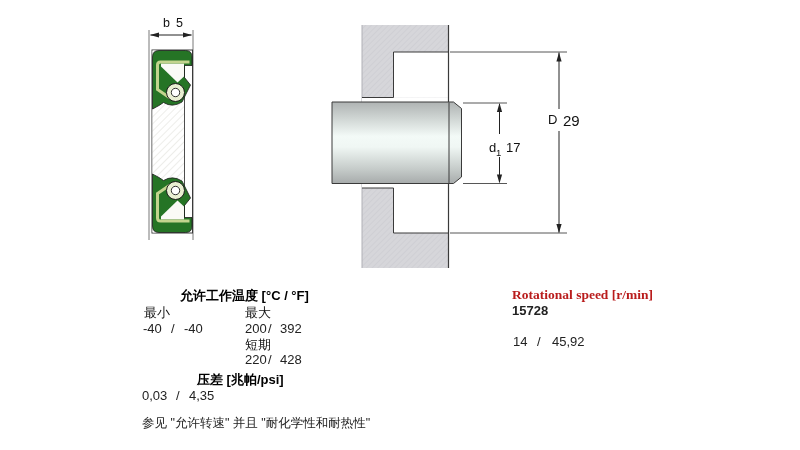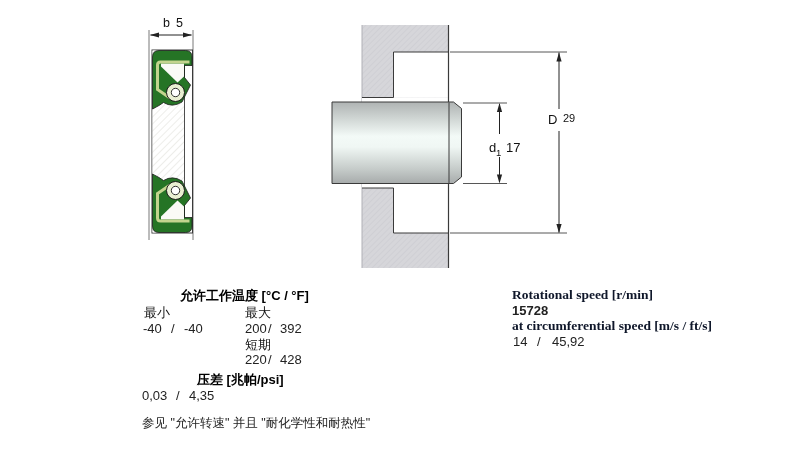--- a/index.html
+++ b/index.html
@@ -3,21 +3,21 @@
 <meta charset="utf-8">
 <style>
   html,body{margin:0;padding:0;background:#fff;}
   #canvas{position:relative;width:800px;height:450px;background:#fff;overflow:hidden;
           font-family:"Liberation Sans","DejaVu Sans",sans-serif;color:#1a1a1a;}
   .abs{position:absolute;}
   .t{position:absolute;white-space:pre;line-height:1.1;}
   .sans13{font:13px "Liberation Sans","DejaVu Sans",sans-serif;color:#222;}
   .cjk{font:13px "Liberation Sans","DejaVu Sans",sans-serif;color:#111;}
   .cjkB{font:bold 13px "Liberation Sans","DejaVu Sans",sans-serif;color:#000;margin-left:36px;}
-  .serifB{font:bold 13.5px "Liberation Serif","DejaVu Serif",serif;color:#0f172a;}
+  .serifB{font:bold 13.5px "Liberation Serif","DejaVu Serif",serif;color:#b91c1c;}
   .dim{font:12.5px "Liberation Sans","DejaVu Sans",sans-serif;color:#111;}
   .dimsub{font:9.5px "Liberation Sans","DejaVu Sans",sans-serif;color:#111;}
   .note{font:12.5px "Liberation Sans","DejaVu Sans",sans-serif;color:#222;}
 </style>
 </head>
 <body>
 
 <div id="canvas">
 
   <svg class="abs" style="left:140px;top:10px;" width="70" height="240" viewBox="140 10 70 240">
@@ -92,21 +92,21 @@
 
     <line x1="450" y1="52" x2="567" y2="52" stroke="#444" stroke-width="0.9"></line>
     <line x1="450" y1="233" x2="567" y2="233" stroke="#444" stroke-width="0.9"></line>
     <line x1="559" y1="52.5" x2="559" y2="109" stroke="#222" stroke-width="1"></line>
     <line x1="559" y1="131" x2="559" y2="232.5" stroke="#222" stroke-width="1"></line>
     <polygon points="559,52.5 556.4,61.5 561.6,61.5" fill="#222"></polygon>
     <polygon points="559,233 556.4,224 561.6,224" fill="#222"></polygon>
   </svg>
 
   <span class="t dim" style="left:548px;top:112px;font-size:13px;">D</span>
-  <span class="t dim" style="left:563px;top:112px;font-size:11px;">29</span>
+  <span class="t dim" style="left:563px;top:112px;font-size:15px;">29</span>
   <span class="t dim" style="left:489px;top:140px;font-size:13px;">d</span>
   <span class="t dimsub" style="left:496px;top:147px;">1</span>
   <span class="t dim" style="left:506px;top:140px;font-size:13px;">17</span>
 
   <span class="t cjkB" style="left:144px;top:287px;">允许工作温度 [°C / °F]</span>
 
   <span class="t cjk" style="left:144px;top:304px;">最小</span>
   <span class="t cjk" style="left:245px;top:304px;">最大</span>
 
   <span class="t sans13" style="left:143px;top:321px;">-40</span>
@@ -126,19 +126,18 @@
   <span class="t cjkB" style="left:161px;top:371px;">压差 [兆帕/psi]</span>
 
   <span class="t sans13" style="left:142px;top:388px;">0,03</span>
   <span class="t sans13" style="left:176px;top:388px;">/</span>
   <span class="t sans13" style="left:189px;top:388px;">4,35</span>
 
   <span class="t note" style="left:142px;top:415px;">参见 "允许转速" 并且 "耐化学性和耐热性"</span>
 
   <span class="t serifB" style="left:512px;top:287px;">Rotational speed [r/min]</span>
   <span class="t sans13" style="left:512px;top:303px;font-weight:bold;">15728</span>
-  <span class="t serifB" style="left:512px;top:318px;">at circumferential speed [m/s / ft/s]</span>
 
   <span class="t sans13" style="left:513px;top:334px;">14</span>
   <span class="t sans13" style="left:537px;top:334px;">/</span>
   <span class="t sans13" style="left:552px;top:334px;text-align:right;">45,92</span>
 
 </div>
 
 </body></html>

